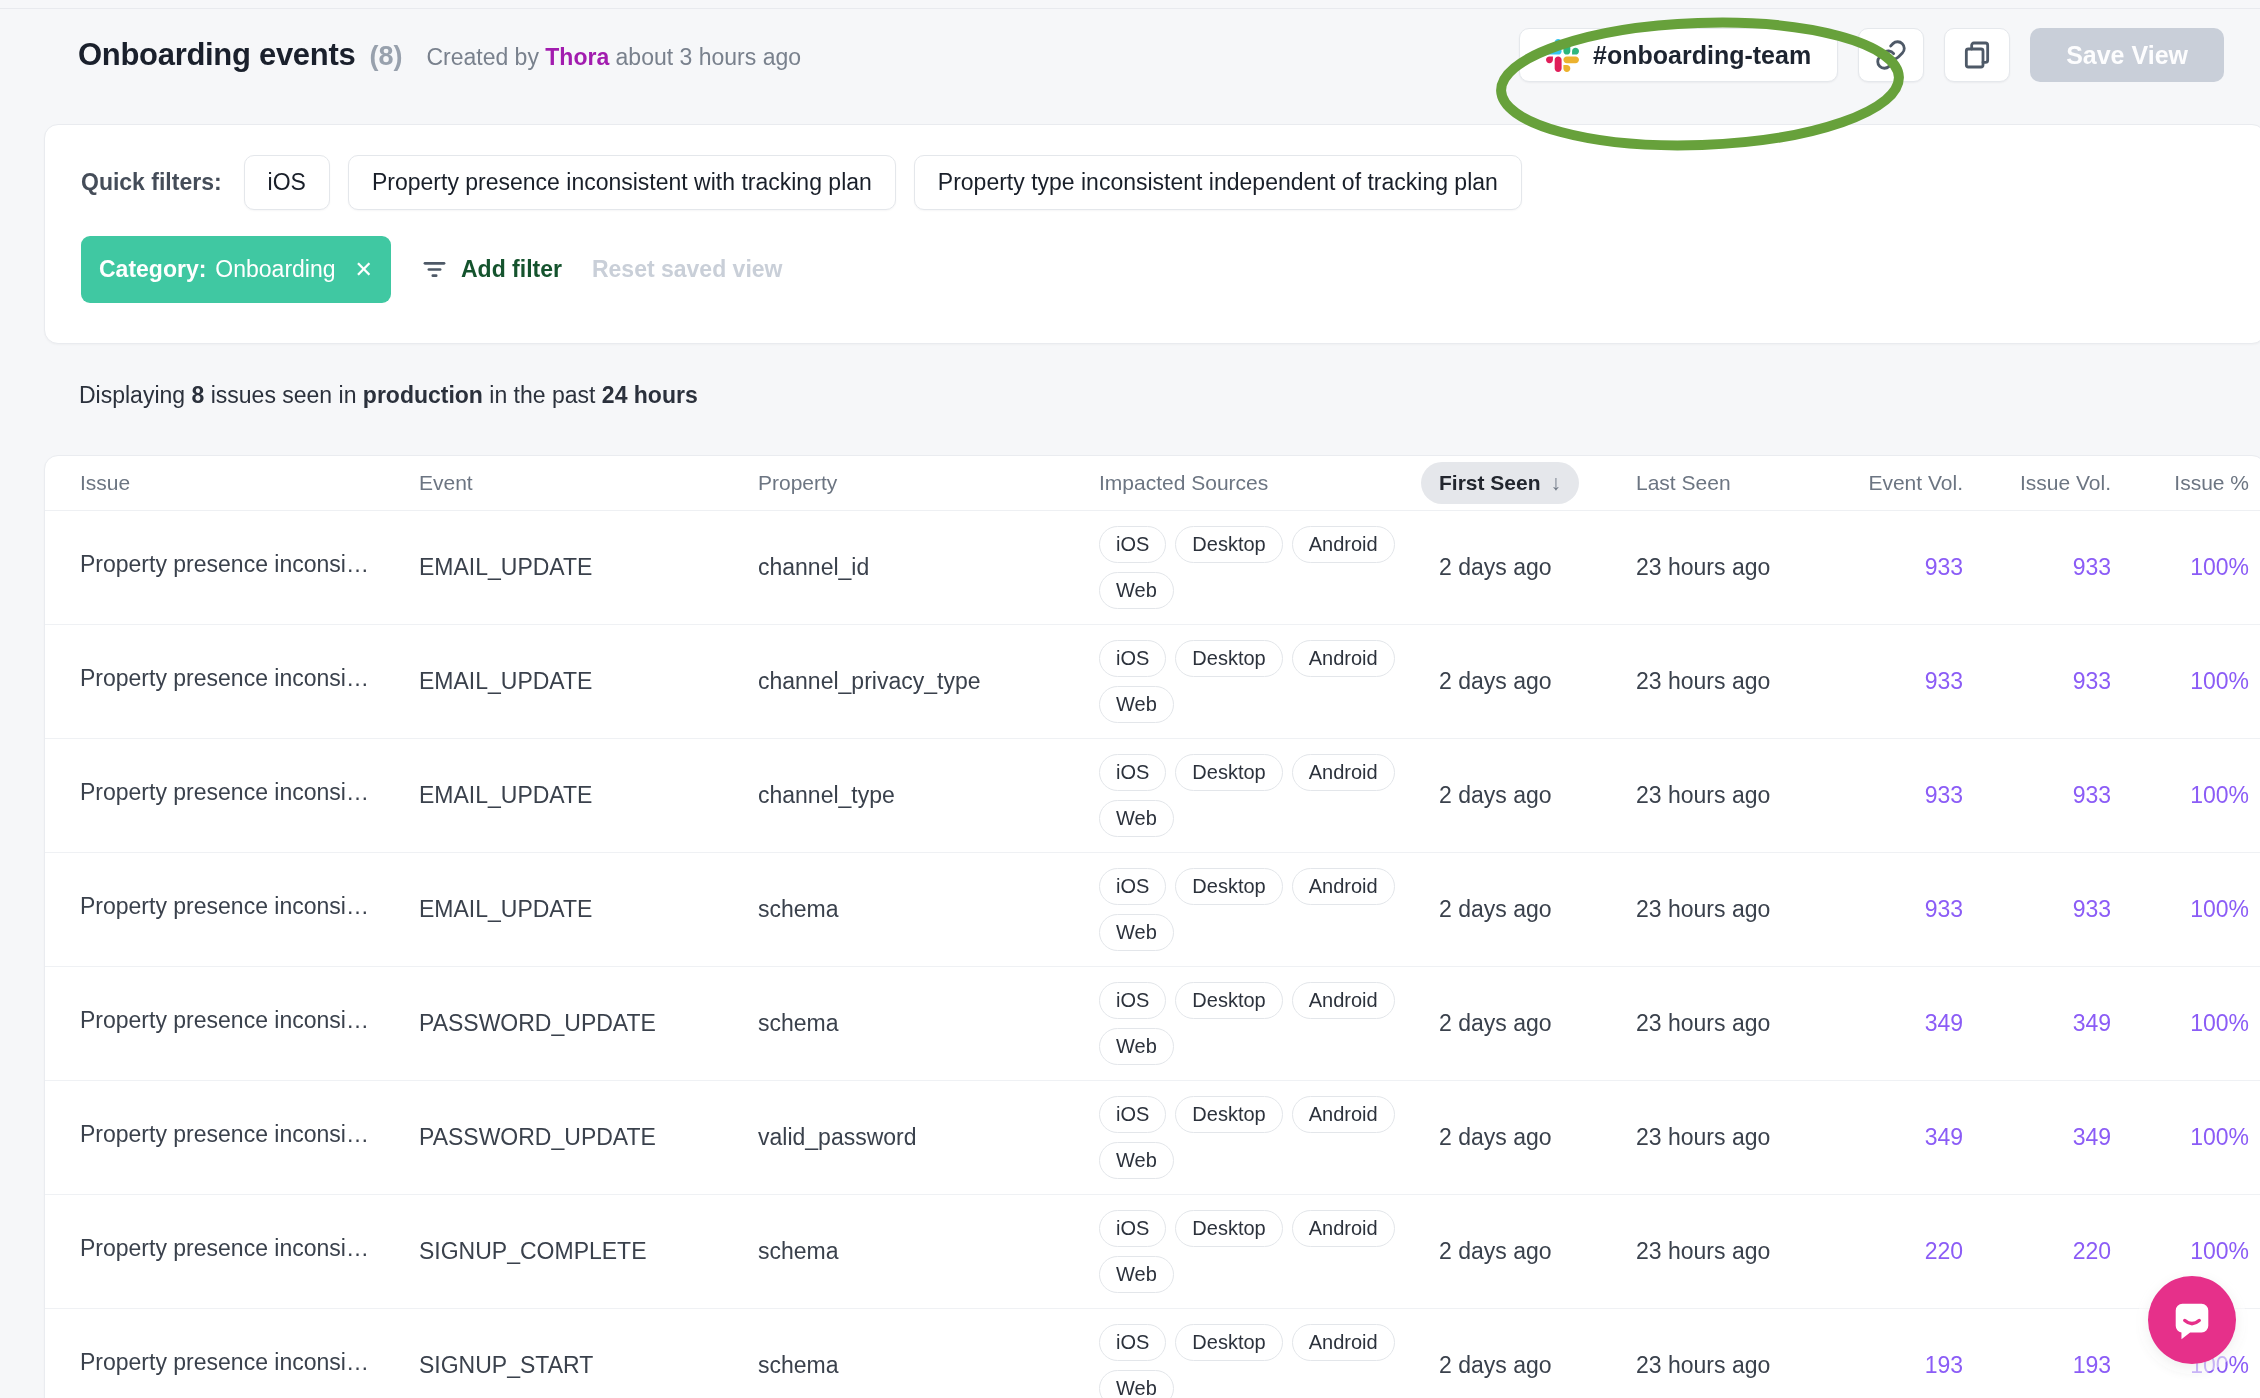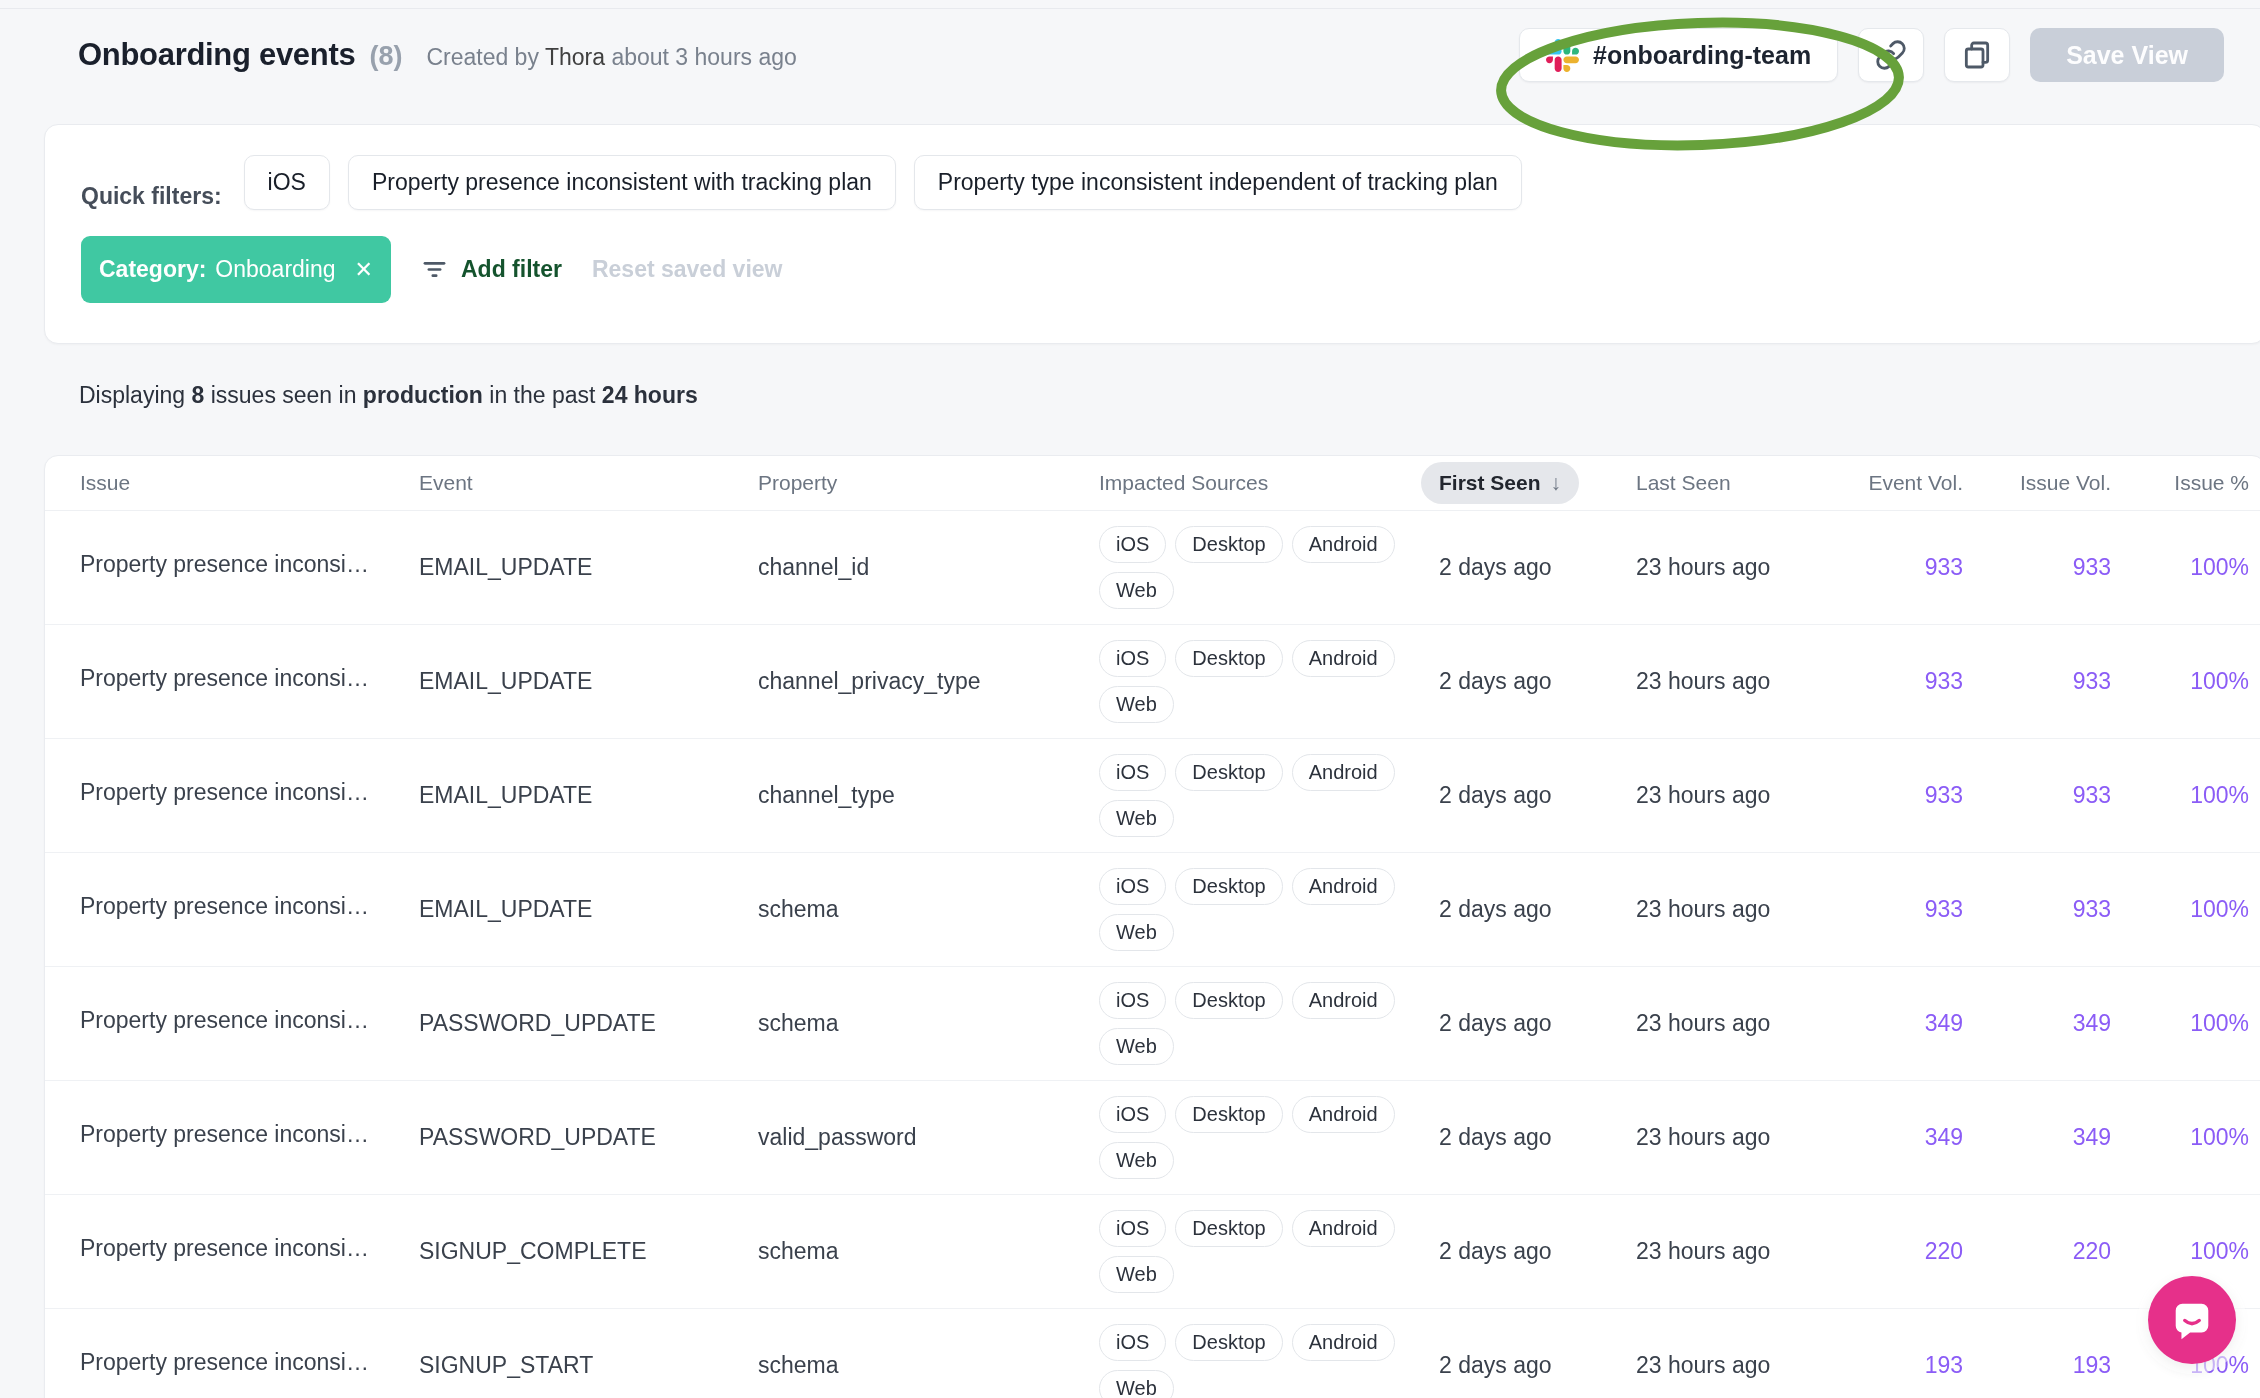--- a/index.html
+++ b/index.html
@@ -7,41 +7,41 @@
               font-family:"Liberation Sans", sans-serif; color:#3a414c; }
   .top-divider { position:absolute; top:8px; left:0; width:2260px; height:1px; background:#e8eaee; }
 
   
   .page-header { display:flex; justify-content:space-between; align-items:center;
                  padding:28px 36px 0 78px; position:relative; }
   .title-row { display:flex; align-items:baseline; gap:14px; }
   .page-title { font-size:31px; font-weight:bold; color:#1a202c; letter-spacing:-0.3px; }
   .title-count { font-size:27px; font-weight:bold; color:#98a1ad; }
   .title-meta { font-size:23px; color:#79818d; margin-left:10px; }
-  .title-meta b { color:#404040; font-weight:normal; }
+  .title-meta b { color:#a21caf; font-weight:bold; }
 
   .header-actions { display:flex; align-items:center; gap:20px; }
   .btn { display:flex; align-items:center; justify-content:center; background:#fff;
          border:1px solid #e5e8ec; border-radius:10px; height:54px; cursor:pointer;
          box-shadow:0 1px 2px rgba(16,24,40,.05); }
   .slack-btn { padding:0 26px; gap:14px; font-size:25px; font-weight:bold; color:#1d2430; }
   .icon-btn { width:66px; }
   .save-btn { border:none; background:#c9cfd9; color:#fdfdfe; font-size:25px; font-weight:bold;
               padding:0 36px; box-shadow:none; }
   .icon-btn svg { width:32px; height:32px; stroke:#4e5967; stroke-width:2.1; fill:none;
                   stroke-linecap:round; stroke-linejoin:round; }
   .slack-logo { width:33px; height:33px; }
 
   .annotation { position:absolute; left:1492px; top:14px; width:416px; height:140px;
                 pointer-events:none; z-index:5; }
 
   
   .filters-card { margin:42px 0 0 44px; width:2222px; background:#fff; border:1px solid #e9ebef;
                   border-radius:14px; padding:30px 36px 40px 36px; box-shadow:0 1px 2px rgba(16,24,40,.03); }
-  .qf-row { display:flex; align-items:flex-end; gap:18px; }
+  .qf-row { display:flex; align-items:center; gap:18px; }
   .qf-label { font-size:23px; font-weight:bold; color:#454d59; margin-right:4px; }
   .qf-btn { background:#fff; border:1px solid #e4e7eb; border-radius:10px; padding:13px 23px;
             font-size:23px; color:#191f29; font-family:inherit; cursor:pointer; white-space:nowrap;
             box-shadow:0 1px 2px rgba(16,24,40,.04); }
   .chip-row { display:flex; align-items:center; gap:30px; margin-top:26px; }
   .chip { display:flex; align-items:center; gap:9px; background:#40c8a2; color:#fff;
           border-radius:9px; padding:20px 18px; font-size:23px; cursor:pointer; }
   .chip b { font-weight:bold; }
   .chip-close { margin-left:10px; font-size:22px; line-height:1; cursor:pointer; }
   .add-filter { display:flex; align-items:center; gap:13px; cursor:pointer;

